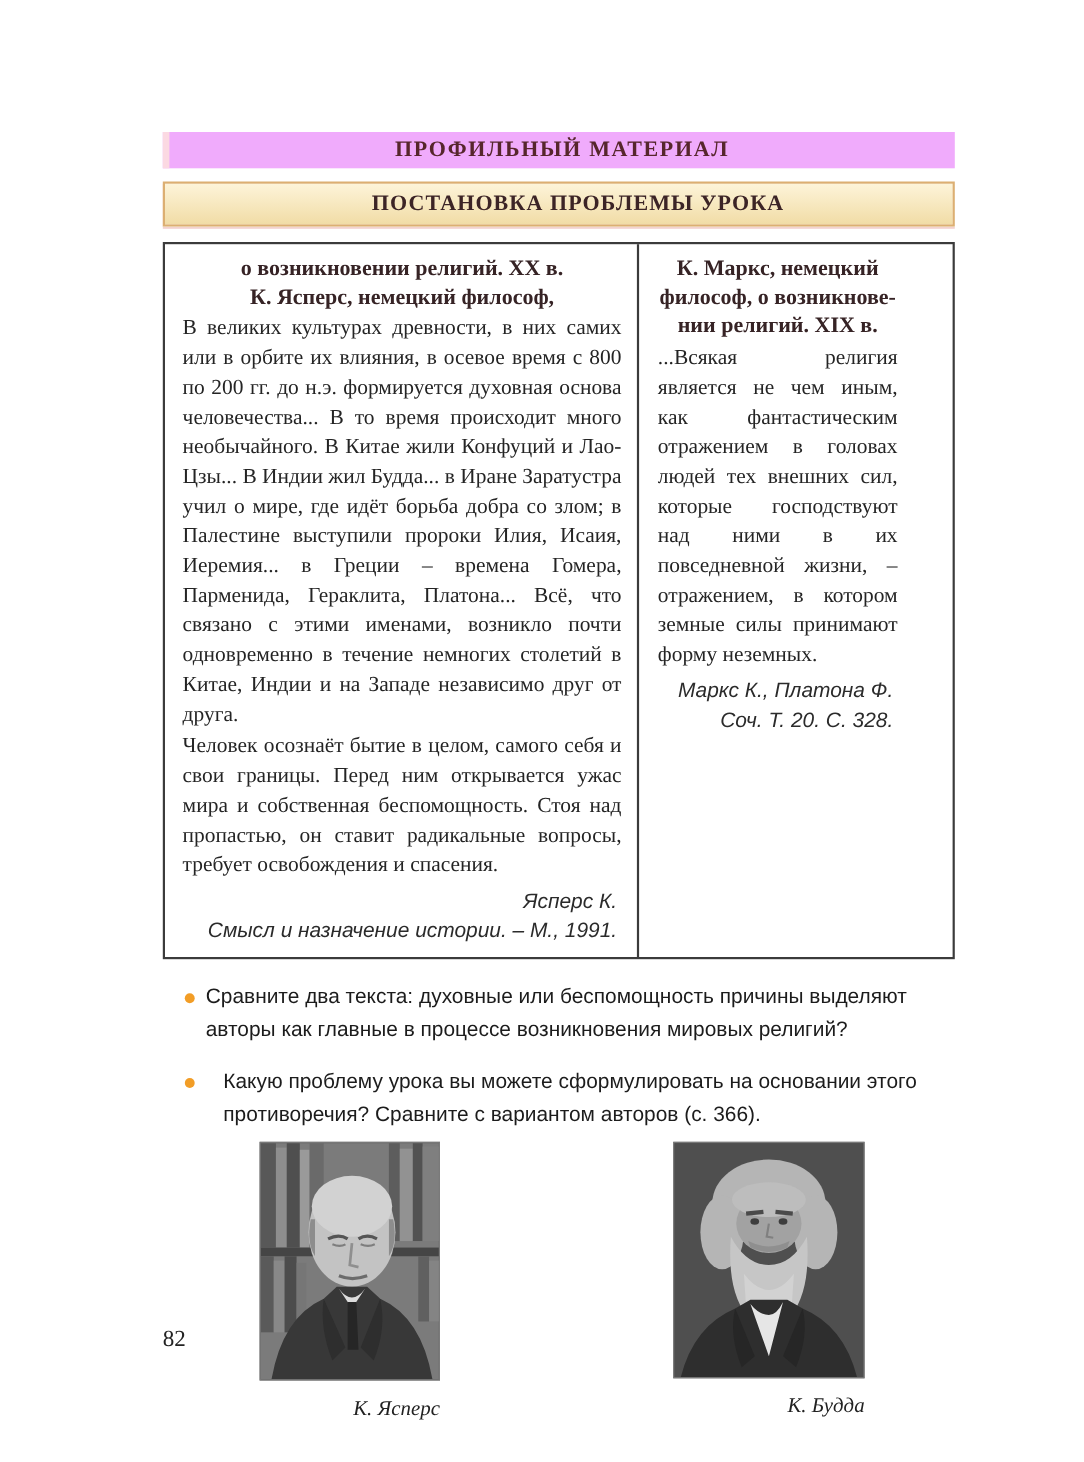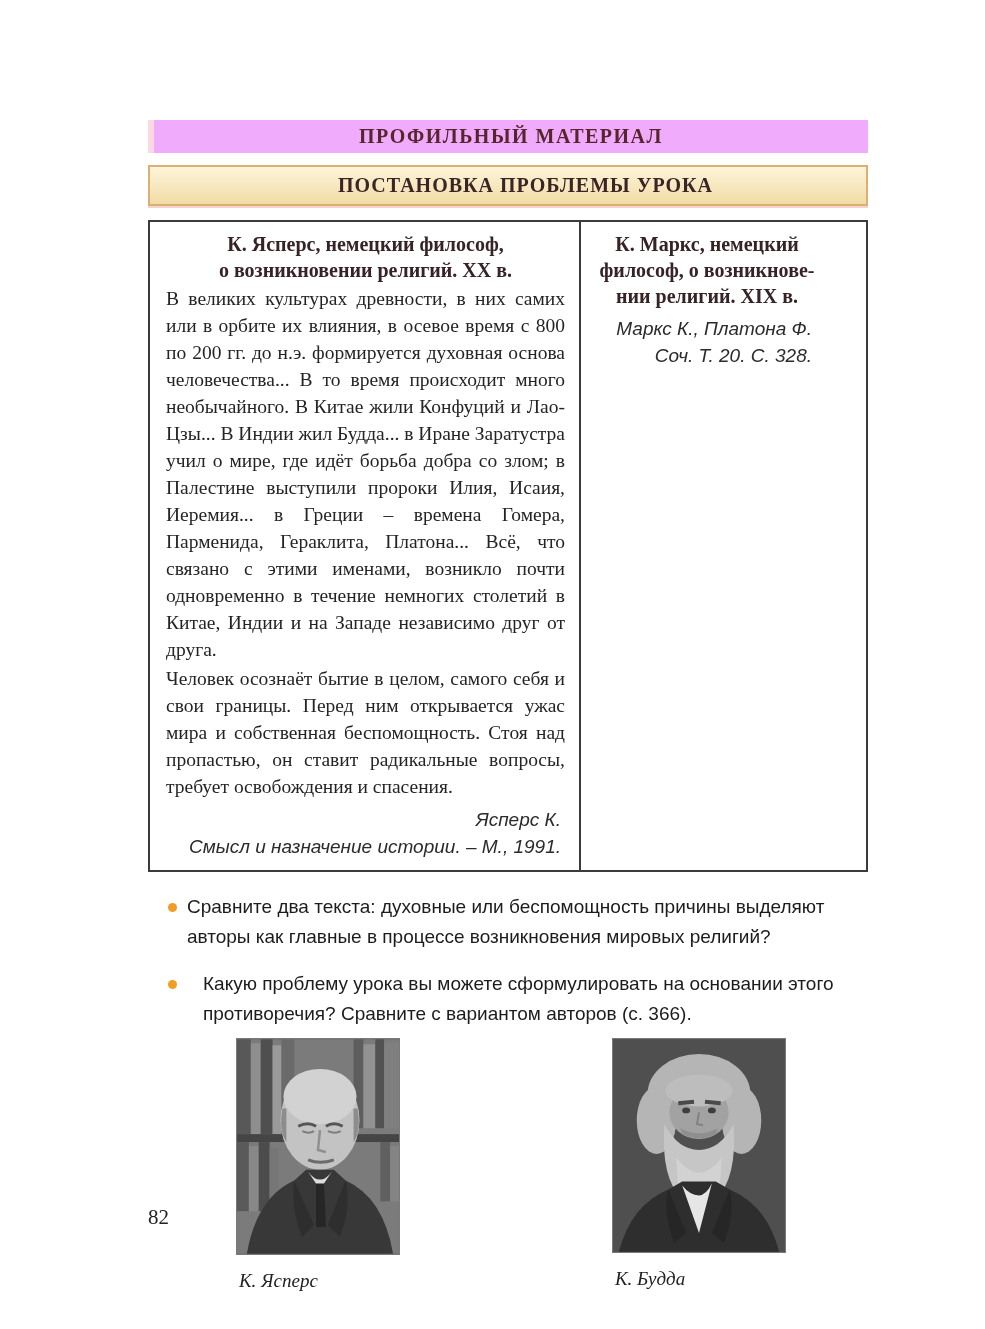--- a/index.html
+++ b/index.html
@@ -57,21 +57,21 @@
   .qdot {
     flex:0 0 auto; width:9px; height:9px; border-radius:50%;
     background:#f29d26; margin:11px 10px 0 20px;
   }
   .qtext {
     font-family:"Liberation Sans", sans-serif; font-size:19px;
     line-height:30px; color:#1c1c1c; width:672px;
   }
 
   
-  .figures { display:flex; margin-top:9px; }
+  .figures { display:flex; margin-top:9px;text-align:right; }
   .figure { display:flex; flex-direction:column; }
   .figure-jaspers { margin-left:88px; }
   .figure-marx    { margin-left:212px; }
   .photo { border:1px solid #7a7a7a; background:#666; }
   .caption {
     margin-top:15px; padding-left:3px;
     font-style:italic; font-size:19px; color:#222;
   }
 
   .page-number {
@@ -89,37 +89,38 @@
   </div>
 
   <div class="banner-beige">
     <span class="label">ПОСТАНОВКА ПРОБЛЕМЫ УРОКА</span>
   </div>
 
   <div class="doc-table">
 
     <div class="cell cell-left">
       <div class="cell-title">
+        <div>о возникновении религий. XX в.</div>
         <div>К. Ясперс, немецкий философ,</div>
-        <div>о возникновении религий. XX в.</div>
       </div>
       <p class="body">В великих культурах древности, в них самих или в орбите их влияния, в осевое время с 800 по 200 гг. до н.э. формируется духовная основа человечества... В то время происходит много необычайного. В Китае жили Конфуций и Лао-Цзы... В Индии жил Будда... в Иране Заратустра учил о мире, где идёт борьба добра со злом; в Палестине выступили пророки Илия, Исаия, Иеремия... в Греции – времена Гомера, Парменида, Гераклита, Платона... Всё, что связано с этими именами, возникло почти одновременно в течение немногих столетий в Китае, Индии и на Западе независимо друг от друга.</p>
       <p class="body">Человек осознаёт бытие в целом, самого себя и свои границы. Перед ним открывается ужас мира и собственная беспомощность. Стоя над пропастью, он ставит радикальные вопросы, требует освобождения и спасения.</p>
       <div class="attrib">
         <div>Ясперс К.</div>
         <div>Смысл и назначение истории. – М., 1991.</div>
       </div>
     </div>
 
     <div class="cell cell-right">
       <div class="cell-title">
         <div>К. Маркс, немецкий</div>
         <div>философ, о возникнове-</div>
         <div>нии религий. XIX в.</div>
       </div>
+      <p class="body">...Всякая религия является не чем иным, как фантастическим отражением в головах людей тех внешних сил, которые господствуют над ними в их повседневной жизни, – отражением, в котором земные силы принимают форму неземных.</p>
       <div class="attrib">
         <div>Маркс К., Платона Ф.</div>
         <div>Соч. Т. 20. С. 328.</div>
       </div>
     </div>
 
   </div>
 
   <div class="questions">
     <div class="question">

